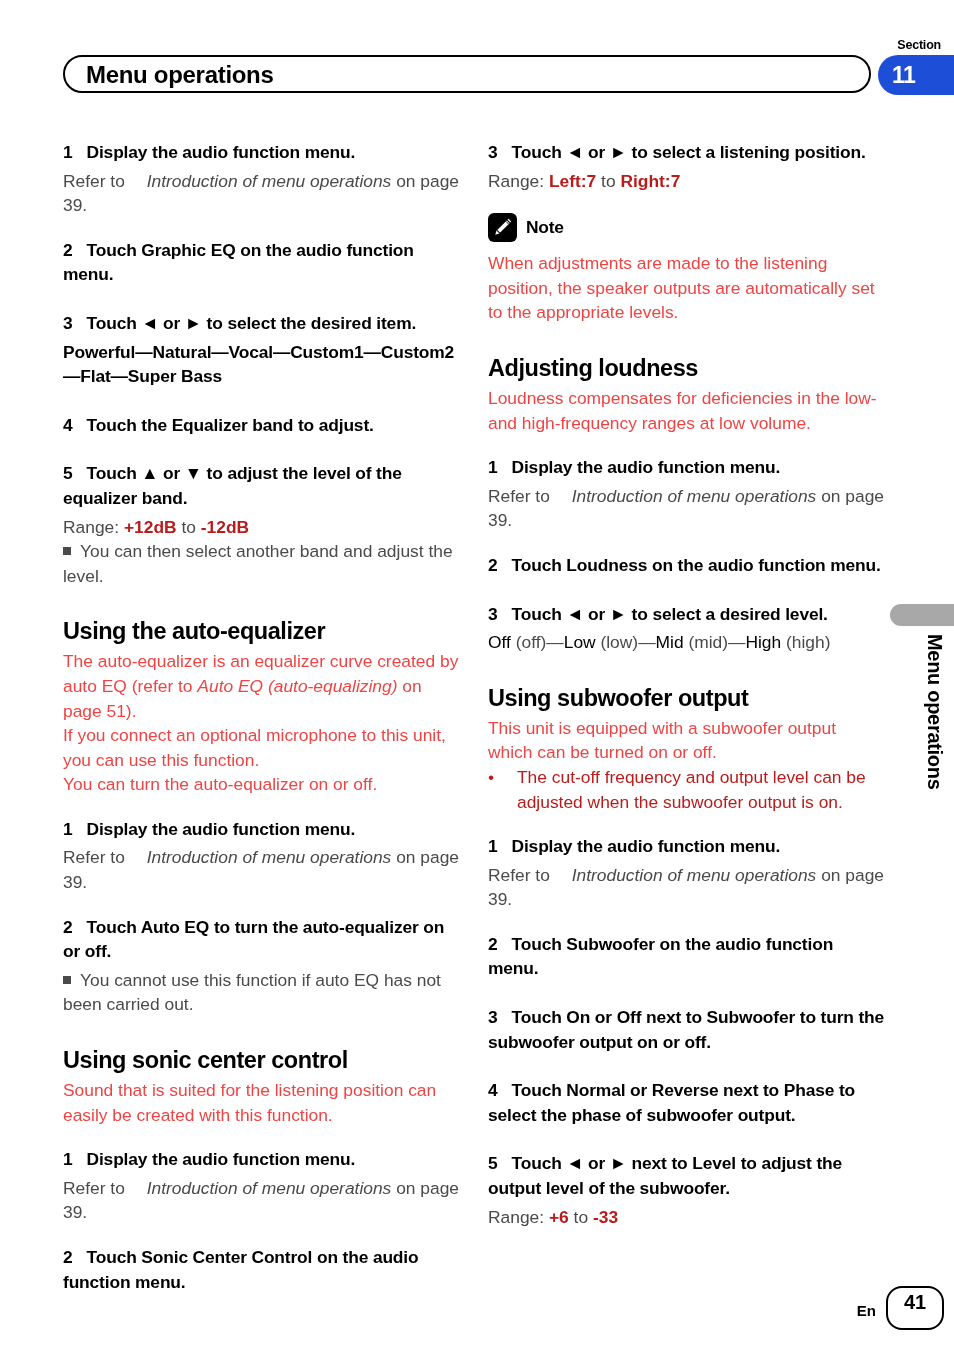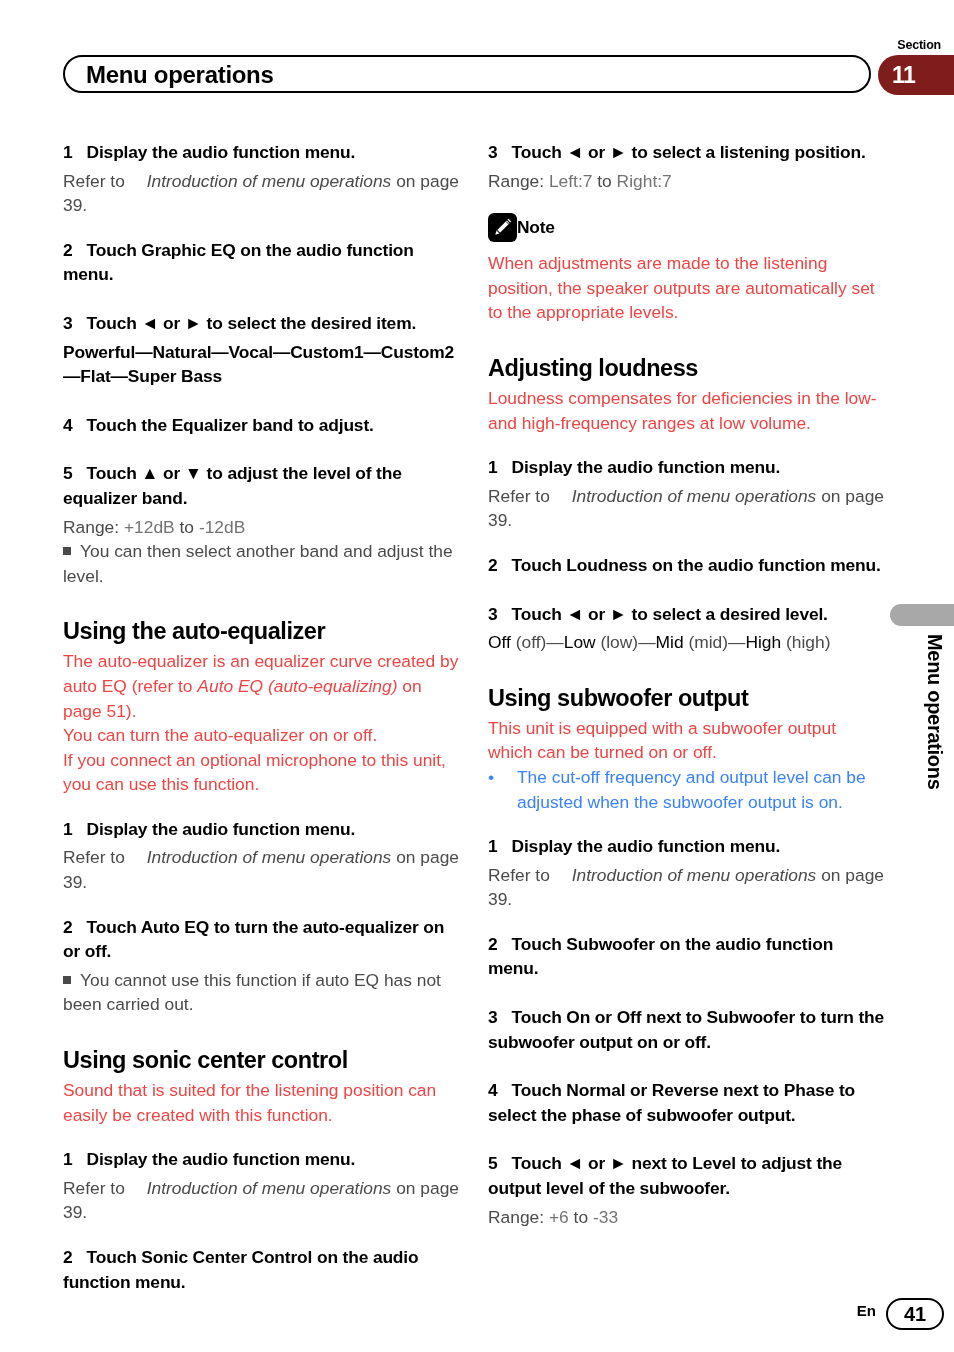--- a/index.html
+++ b/index.html
@@ -43,21 +43,21 @@
     right: 13px; top: 38px;
     font-size: 12.5px;
     font-weight: bold;
     color: #000;
     letter-spacing: -0.2px;
   }
   #section-badge {
     position: absolute;
     right: 0; top: 55px;
     width: 76px; height: 40px;
-    background: #7f1d1d;
+    background: #1d4ed8;
     border-radius: 20px 0 0 20px;
   }
   #section-number {
     position: absolute;
     left: 14px; top: 7px;
     font-size: 23px;
     font-weight: bold;
     color: #fff;
     letter-spacing: -0.5px;
   }
@@ -89,21 +89,21 @@
   .step-gap { height: 20px; }
 
   .body-line {
     margin: 0;
     color: #4a4a4a;
     font-size: 17.4px;
     line-height: 24.6px;
     font-weight: normal;
   }
   .body-line i { font-style: italic; margin-left: 17px; }
-  .body-line b { font-weight: normal; color: #737373; }
+  .body-line b { font-weight: bold; color: #b91c1c; }
 
   .para {
     margin: 0 0 0 0;
     color: #ef4444;
     font-size: 17.4px;
     line-height: 24.6px;
   }
   .para i { font-style: italic; }
 
   .heading {
@@ -130,39 +130,40 @@
     background: #4a4a4a;
     margin-right: 9px;
     vertical-align: 2px;
   }
 
   
   .dot-item {
     margin: 0;
     padding-left: 29px;
     text-indent: -29px;
-    color: #3b82f6;
+    color: #b91c1c;
     font-size: 17.4px;
     line-height: 24.6px;
   }
   .dot-item .dot {
     display: inline-block;
     width: 29px;
     text-indent: 0;
   }
 
   
   .options { margin: 0; color: #4a4a4a; font-size: 17.4px; line-height: 24.6px; }
   .options b { color: #000; font-weight: normal; }
 
   
   .note-block { margin: 0; }
   .note-head {
     display: flex;
     align-items: center;
+    gap: 9px;
     margin-bottom: 9px;
   }
   .note-icon {
     width: 29px; height: 29px;
     background: #000;
     border-radius: 6px;
     position: relative;
     flex: none;
   }
   .note-icon svg { position: absolute; left: 4px; top: 4px; }
@@ -197,21 +198,21 @@
   #footer-lang {
     position: absolute;
     right: 78px; bottom: 33px;
     font-size: 15px;
     font-weight: bold;
     color: #000;
   }
   #footer-page {
     position: absolute;
     right: 10px; bottom: 22px;
-    width: 58px; height: 32px;
+    width: 58px; height: 44px;
     border: 2px solid #000;
     border-radius: 16px;
     box-sizing: border-box;
     text-align: center;
     line-height: 28px;
     font-size: 20px;
     font-weight: bold;
     color: #000;
   }
 </style>
@@ -259,22 +260,22 @@
   <p class="step">
     <span class="num">5</span><span>Touch ▲ or ▼ to adjust the level of the equalizer band.</span>
   </p>
   <p class="body-line"><span>Range: </span><b>+12dB</b><span> to </span><b>-12dB</b></p>
   <p class="sq-note"><span class="sq"></span><span>You can then select another band and adjust the level.</span></p>
 
   <div class="heading-gap"></div>
 
   <h2 class="heading">Using the auto-equalizer</h2>
   <p class="para"><span>The auto-equalizer is an equalizer curve created by auto EQ (refer to </span><i>Auto EQ (auto-equalizing)</i><span> on page 51).</span></p>
+  <p class="para">If you connect an optional microphone to this unit, you can use this function.</p>
   <p class="para">You can turn the auto-equalizer on or off.</p>
-  <p class="para">If you connect an optional microphone to this unit, you can use this function.</p>
 
   <div class="step-gap"></div>
 
   <p class="step">
     <span class="num">1</span><span>Display the audio function menu.</span>
   </p>
   <p class="body-line"><span>Refer to </span><i>Introduction of menu operations</i><span> on page 39.</span></p>
 
   <div class="step-gap"></div>
 

